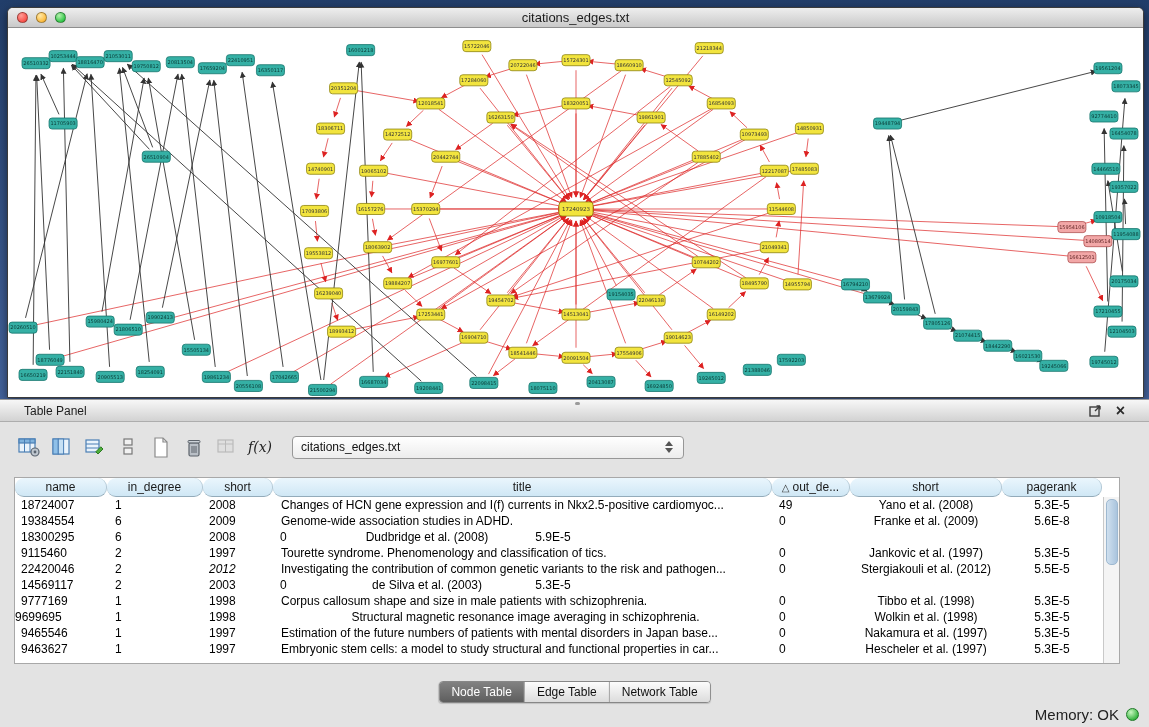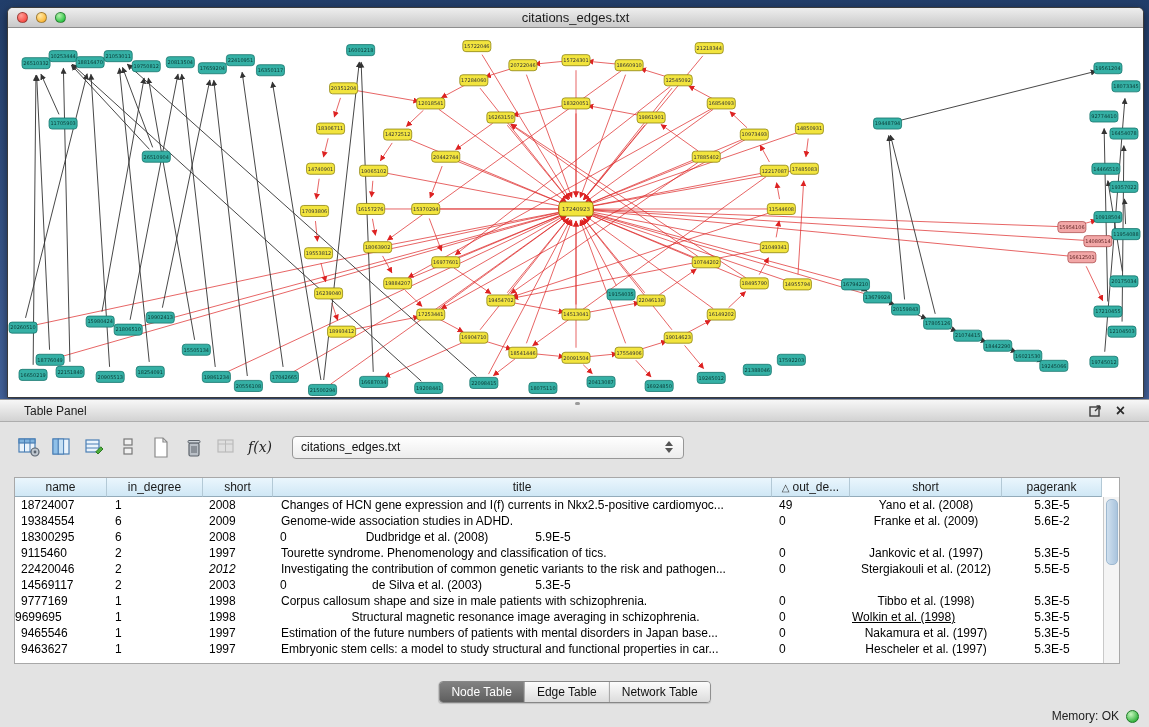--- a/index.html
+++ b/index.html
@@ -47,40 +47,40 @@
   .combo-arrows i{display:block;width:0;height:0;border-left:4px solid transparent;border-right:4px solid transparent;}
   .combo-arrows i.up{border-bottom:5px solid #555;}
   .combo-arrows i.down{border-top:5px solid #555;}
 
   
   .tbl-wrap{position:absolute;left:14px;top:55px;width:1106px;height:187px;background:#fff;
             border:1px solid #a8a8a8;box-sizing:border-box;overflow:hidden;}
   .thead{display:flex;height:19px;box-sizing:border-box;}
   .th{box-sizing:border-box;height:19px;line-height:18px;font-size:12px;color:#1a1a1a;text-align:center;
       background:linear-gradient(#eaf6fd,#cfe7f5);border-right:1px solid #b3c9d6;border-bottom:1px solid #93abba;
-      overflow:hidden;white-space:nowrap;}
+      overflow:hidden;white-space:nowrap;border-radius:9px;}
   .th .sort{font-size:10px;margin-right:3px;color:#333;}
   .tbody .tr{display:flex;height:16px;}
   .td{box-sizing:border-box;height:16px;line-height:16px;font-size:12px;color:#000;
       overflow:hidden;white-space:nowrap;padding:0 2px;}
   .scrollbar{position:absolute;right:0;top:19px;bottom:0;width:15px;background:#f4f4f4;border-left:1px solid #c9c9c9;}
   .scroll-thumb{position:absolute;left:2px;top:2px;width:10px;height:64px;border-radius:5px;
                 background:linear-gradient(90deg,#cfe0ef,#aac4dd);border:1px solid #9db8d0;}
 
   
   .tabs{position:absolute;left:50%;bottom:24px;transform:translateX(-50%);display:flex;
         border:1px solid #878787;border-radius:4px;overflow:hidden;box-shadow:0 1px 1px rgba(0,0,0,.15);}
   .tab{padding:2px 12px;font-size:12px;line-height:16px;color:#111;
        background:linear-gradient(#fcfcfc,#dcdcdc);border-left:1px solid #a5a5a5;cursor:default;}
   .tab:first-child{border-left:none;}
   .tab.active{background:linear-gradient(#828282,#5e5e5e);color:#fff;}
 
   
   .statusbar{position:absolute;right:10px;bottom:4px;display:flex;align-items:center;gap:7px;
-             font-size:12px;color:#222;}
+             font-size:15px;color:#222;}
   .mem-dot{width:13px;height:13px;border-radius:50%;box-sizing:border-box;
            background:radial-gradient(circle at 35% 30%,#c8f7c0,#33b23d 75%);border:1px solid #1d7a26;}
 </style>
 </head>
 <body>
 
 <div id="app">
 
   <div class="desktop">
     <div class="net-window">
@@ -796,21 +796,21 @@
               <div class="td" style="width: 152px; text-align: center;">Yano et al. (2008)</div>
               <div class="td" style="width: 100px; text-align: center;">5.3E-5</div>
             </div>
             <div class="tr">
               <div class="td" style="width: 92px; text-align: left; padding-left: 6px;">19384554</div>
               <div class="td" style="width: 96px; text-align: left; padding-left: 8px;">6</div>
               <div class="td" style="width: 70px; text-align: left; padding-left: 6px;">2009</div>
               <div class="td" style="width: 499px; text-align: left; padding-left: 8px;">Genome-wide association studies in ADHD.</div>
               <div class="td" style="width: 78px; text-align: left; padding-left: 7px;">0</div>
               <div class="td" style="width: 152px; text-align: center;">Franke et al. (2009)</div>
-              <div class="td" style="width: 100px; text-align: center;">5.6E-2</div>
+              <div class="td" style="width: 100px; text-align: center;">5.6E-8</div>
             </div>
             <div class="tr">
               <div class="td" style="width: 92px; text-align: left; padding-left: 6px;">18300295</div>
               <div class="td" style="width: 96px; text-align: left; padding-left: 8px;">6</div>
               <div class="td" style="width: 70px; text-align: left; padding-left: 6px;">2008</div>
               <div class="td" style="width: 78px; text-align: left; padding-left: 7px;">0</div>
               <div class="td" style="width: 152px; text-align: center;">Dudbridge et al. (2008)</div>
               <div class="td" style="width: 100px; text-align: center;">5.9E-5</div>
             </div>
             <div class="tr">
@@ -847,21 +847,21 @@
               <div class="td" style="width: 78px; text-align: left; padding-left: 7px;">0</div>
               <div class="td" style="width: 152px; text-align: center;">Tibbo et al. (1998)</div>
               <div class="td" style="width: 100px; text-align: center;">5.3E-5</div>
             </div>
             <div class="tr">
               <div class="td" style="width: 92px; text-align: left; padding-left: 0;">9699695</div>
               <div class="td" style="width: 96px; text-align: left; padding-left: 8px;">1</div>
               <div class="td" style="width: 70px; text-align: left; padding-left: 6px;">1998</div>
               <div class="td" style="width: 499px; text-align: center; padding-left: 8px;">Structural magnetic resonance image averaging in schizophrenia.</div>
               <div class="td" style="width: 78px; text-align: left; padding-left: 7px;">0</div>
-              <div class="td" style="width: 152px;  text-decoration: underline;">Wolkin et al. (1998)</div>
+              <div class="td" style="width: 152px; text-align: center;">Wolkin et al. (1998)</div>
               <div class="td" style="width: 100px; text-align: center;">5.3E-5</div>
             </div>
             <div class="tr">
               <div class="td" style="width: 92px; text-align: left; padding-left: 6px;">9465546</div>
               <div class="td" style="width: 96px; text-align: left; padding-left: 8px;">1</div>
               <div class="td" style="width: 70px; text-align: left; padding-left: 6px;">1997</div>
               <div class="td" style="width: 499px; text-align: left; padding-left: 8px;">Estimation of the future numbers of patients with mental disorders in Japan base...</div>
               <div class="td" style="width: 78px; text-align: left; padding-left: 7px;">0</div>
               <div class="td" style="width: 152px; text-align: center;">Nakamura et al. (1997)</div>
               <div class="td" style="width: 100px; text-align: center;">5.3E-5</div>

